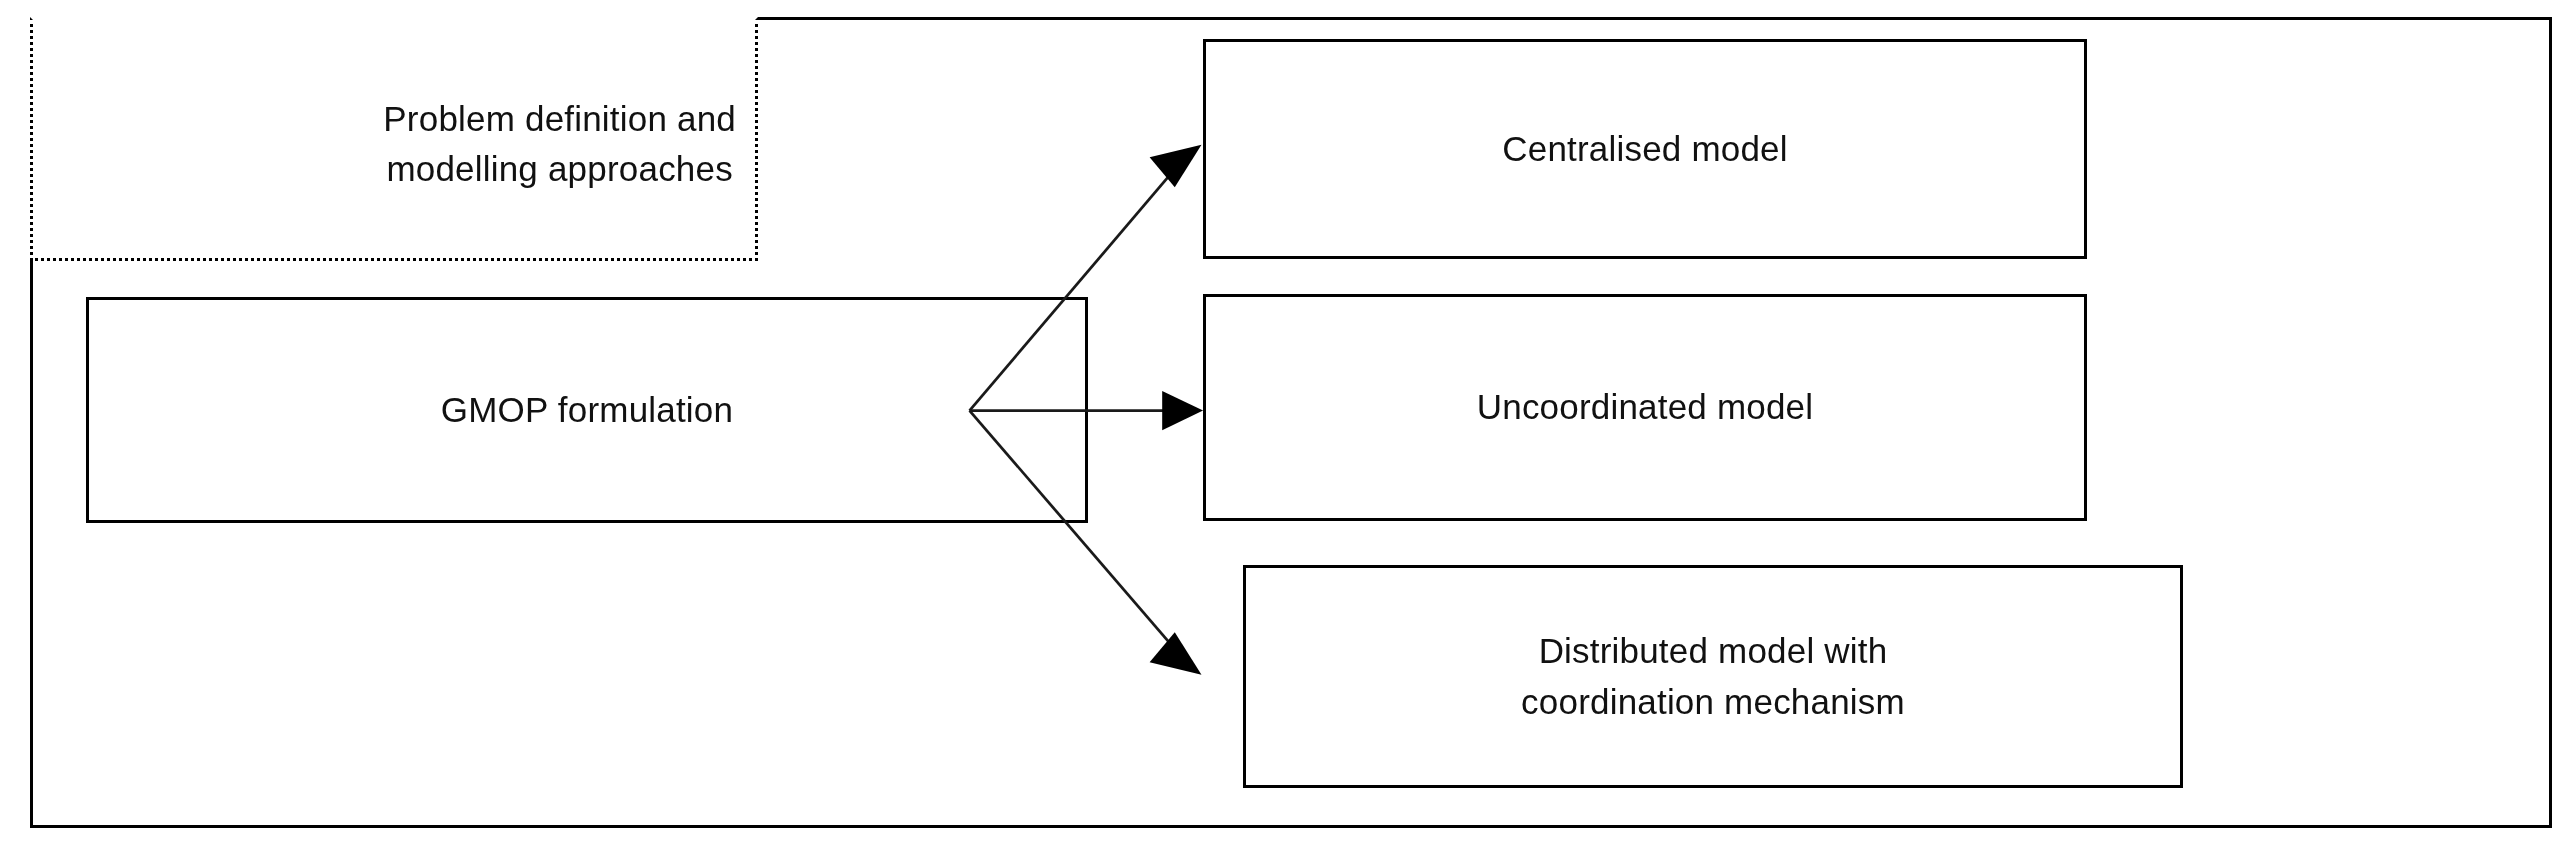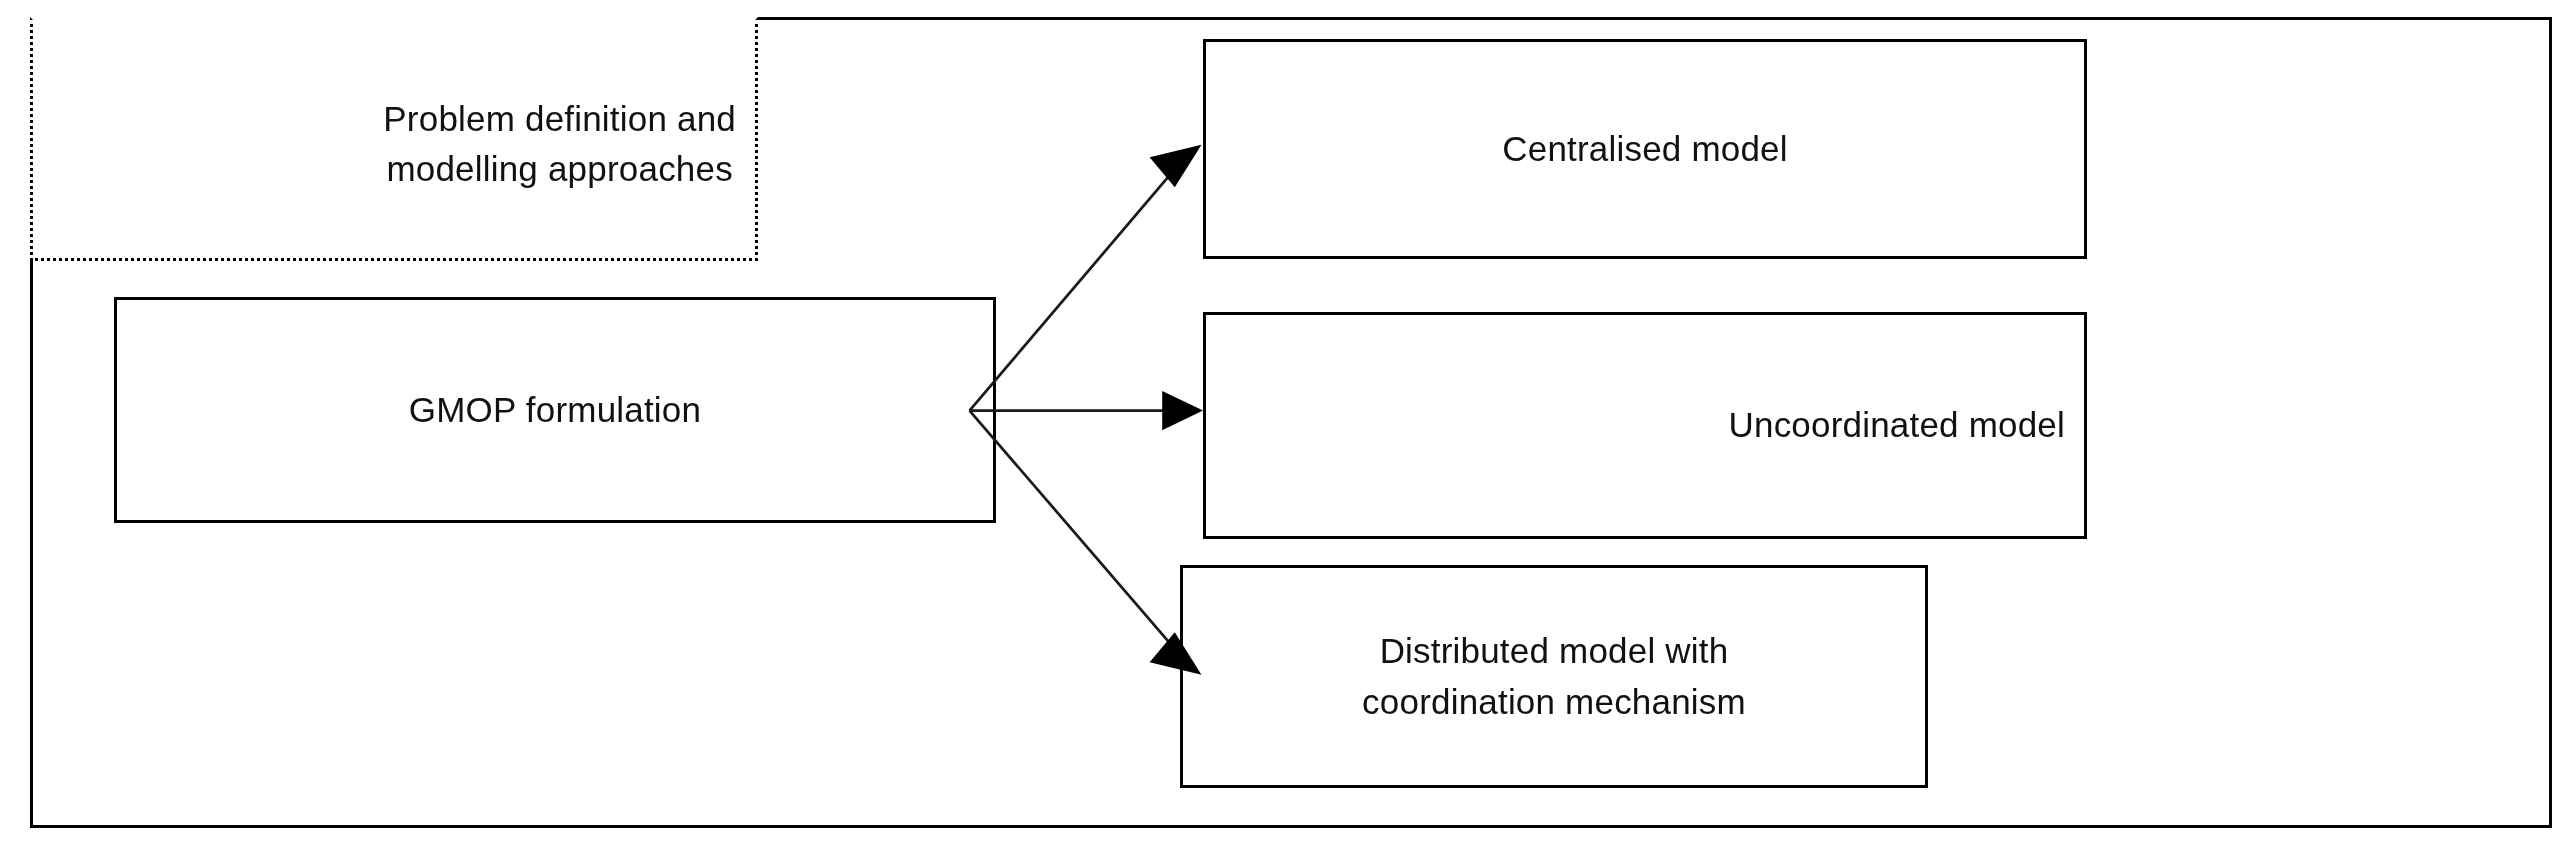--- a/index.html
+++ b/index.html
@@ -64,41 +64,39 @@
     height: 244px;
     border-top-color: transparent;
     justify-content: flex-end;
   }
   #box-problem-definition .node-label {
     transform: translateY(4.7px);
   }
   #box-gmop {
     left: 86px;
     top: 297px;
-    width: 882px;
+    width: 1002px;
     height: 226px;
-    margin-left: 28px;
   }
   #box-centralised {
     left: 1203px;
     top: 39px;
     width: 884px;
     height: 220px;
   }
   #box-uncoordinated {
     left: 1203px;
-    top: 312px;
+    top: 294px;
     width: 884px;
     height: 227px;
-    justify-content: flex-end;
   }
   #box-distributed {
-    left: 1180px;
+    left: 1243px;
     top: 565px;
-    width: 748px;
+    width: 940px;
     height: 223px;
   }
 
   
   #arrow-layer {
     position: absolute;
     left: 0;
     top: 0;
     width: 2576px;
     height: 851px;

